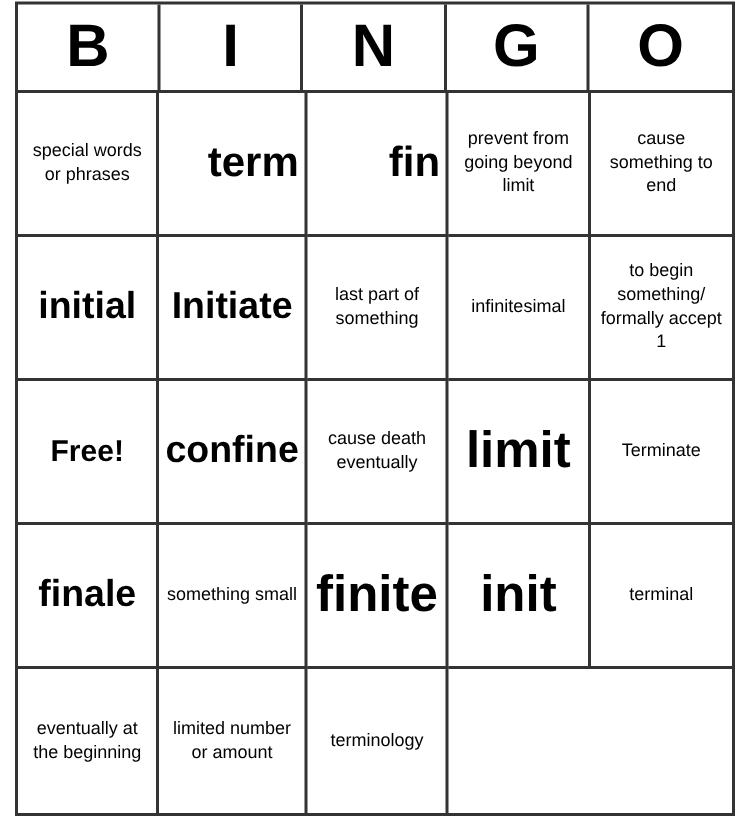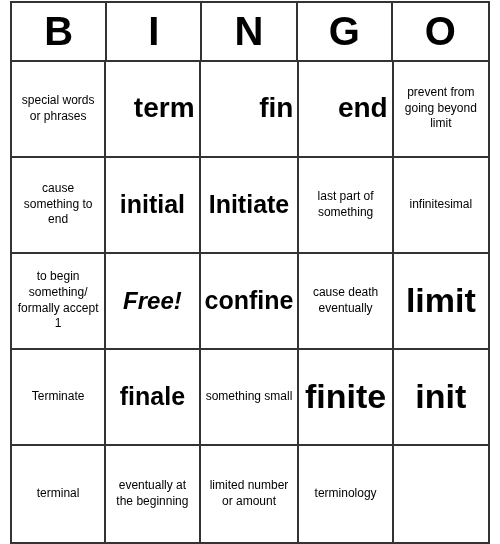--- a/index.html
+++ b/index.html
@@ -57,23 +57,22 @@
     .bingo-cell.large-text {
       font-size: 28px;
       font-weight: bold;
       justify-content: flex-end;
     }
     .bingo-cell.medium-text {
       font-size: 25px;
       font-weight: bold;
     }
     .bingo-cell.free {
-      font-size: 24px;
+      font-size: 20px;
       font-weight: bold;
-      font-style: italic;
     }
     .bingo-cell.xl-text {
       font-size: 34px;
       font-weight: bold;
     }
   </style>
 </head>
 <body>
 
 <div class="bingo-card">
@@ -86,23 +85,20 @@
     </div>
   <div class="bingo-grid">
   <div class="bingo-cell">
         <span>special words or phrases</span>
       </div>
       <div class="bingo-cell large-text">
         <span>term</span>
       </div>
       <div class="bingo-cell large-text">
         <span>fin</span>
-      </div>
-      <div class="bingo-cell large-text">
-        <span>end</span>
       </div>
       <div class="bingo-cell">
         <span>prevent from going beyond limit</span>
       </div>
       <div class="bingo-cell">
         <span>cause something to end</span>
       </div>
       <div class="bingo-cell medium-text">
         <span>initial</span>
       </div>

